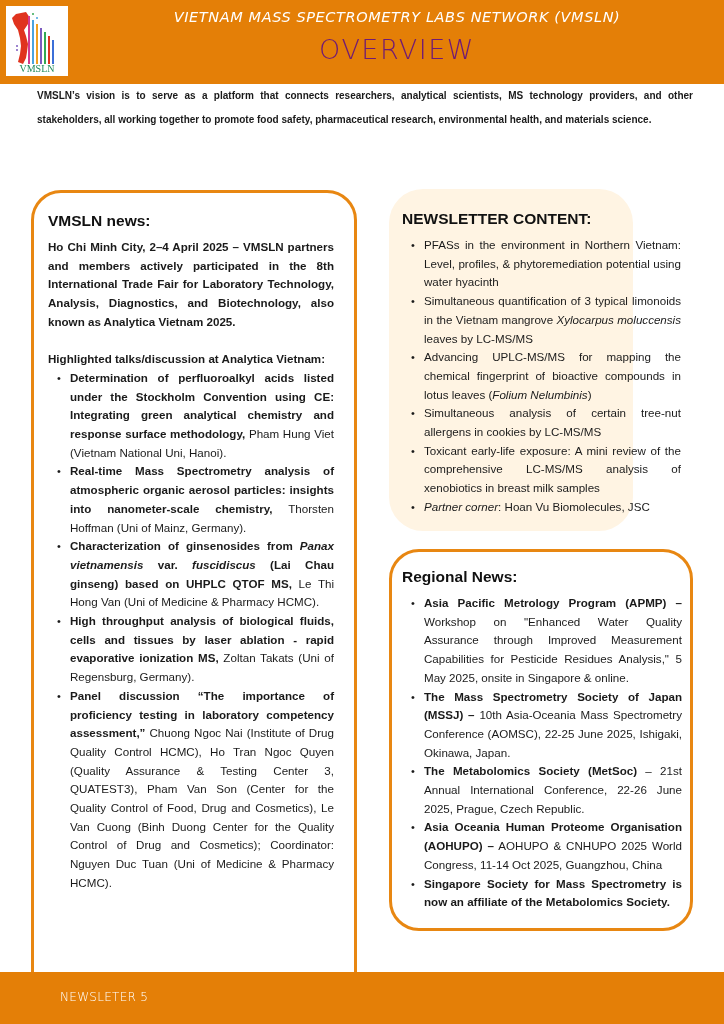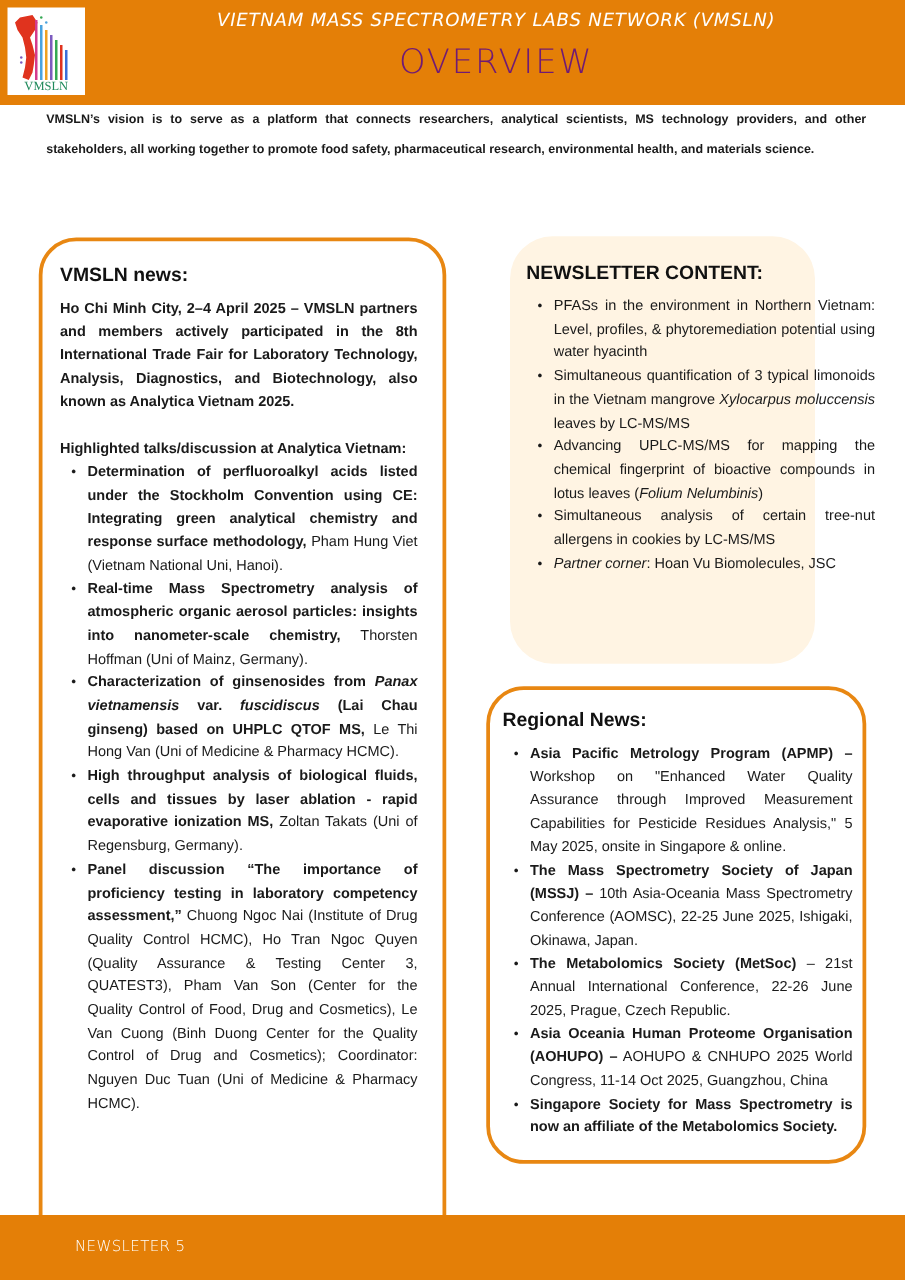--- a/index.html
+++ b/index.html
@@ -13,21 +13,21 @@
     font-family: "DejaVu Sans", sans-serif; font-style: italic; font-size: 14.5px; letter-spacing: 0.6px; font-weight: 300; }
   .header-title { position: absolute; left: 70px; right: 0; top: 34px; text-align: center; color: #701a75;
     font-family: "DejaVu Sans", sans-serif; font-size: 27px; letter-spacing: 1.5px; font-weight: 300; }
 
   .vision { position: absolute; left: 37px; top: 84px; width: 656px; font-weight: bold; font-size: 10px;
     line-height: 24px; text-align: justify; color: #1a1a1a; font-family: "Liberation Sans Narrow", "Liberation Sans", sans-serif; }
 
   .box-left { position: absolute; left: 31px; top: 190px; width: 326px; height: 844px;
     border: 3px solid #e88712; border-radius: 30px; padding-left: 48px; }
   .box-cream { position: absolute; left: 389px; top: 189px; width: 244px; height: 342px;
-    background: #fff4e3; border-radius: 34px; margin-left: 19px; }
+    background: #fff4e3; border-radius: 34px; }
   .box-regional { position: absolute; left: 389px; top: 549px; width: 304px; height: 382px;
     border: 3px solid #e88712; border-radius: 30px; }
 
   .box-title { font-weight: bold; font-size: 15.5px; color: #111; }
   .box-left .box-title { position: absolute; left: 14px; top: 19px; }
   .box-cream .box-title { position: absolute; left: 13px; top: 21px; }
   .box-regional .box-title { position: absolute; left: 10px; top: 16px; }
 
   .body-text { font-size: 11.6px; line-height: 18.7px; text-align: justify; color: #1a1a1a; }
   .left-content { position: absolute; left: 14px; top: 45px; width: 286px; }
@@ -92,20 +92,21 @@
   </div>
 </div>
 
 <div class="box-cream">
   <div class="box-title">NEWSLETTER CONTENT:</div>
   <ul class="bullets cream-content body-text">
     <li><span>PFASs in the environment in Northern Vietnam: Level, profiles, &amp; phytoremediation potential using water hyacinth</span></li>
     <li><span>Simultaneous quantification of 3 typical limonoids in the Vietnam mangrove </span><i>Xylocarpus moluccensis</i><span> leaves by LC-MS/MS</span></li>
     <li><span>Advancing UPLC-MS/MS for mapping the chemical fingerprint of bioactive compounds in lotus leaves (</span><i>Folium Nelumbinis</i><span>)</span></li>
     <li><span>Simultaneous analysis of certain tree-nut allergens in cookies by LC-MS/MS</span></li>
+    <li><span>Toxicant early-life exposure: A mini review of the comprehensive LC-MS/MS analysis of xenobiotics in breast milk samples</span></li>
     <li><i>Partner corner</i><span>:  Hoan Vu Biomolecules, JSC</span></li>
   </ul>
 </div>
 
 <div class="box-regional">
   <div class="box-title">Regional News:</div>
   <ul class="bullets regional-content body-text">
     <li><b>Asia Pacific Metrology Program (APMP) –</b><span> Workshop on "Enhanced Water Quality Assurance through Improved Measurement Capabilities for Pesticide Residues Analysis," 5 May 2025, onsite in Singapore &amp; online.</span></li>
     <li><b>The Mass Spectrometry Society of Japan (MSSJ) –</b><span> 10th Asia-Oceania Mass Spectrometry Conference (AOMSC), 22-25 June 2025, Ishigaki, Okinawa, Japan.</span></li>
     <li><b>The Metabolomics Society (MetSoc)</b><span> – 21st Annual International Conference, 22-26 June 2025, Prague, Czech Republic.</span></li>

